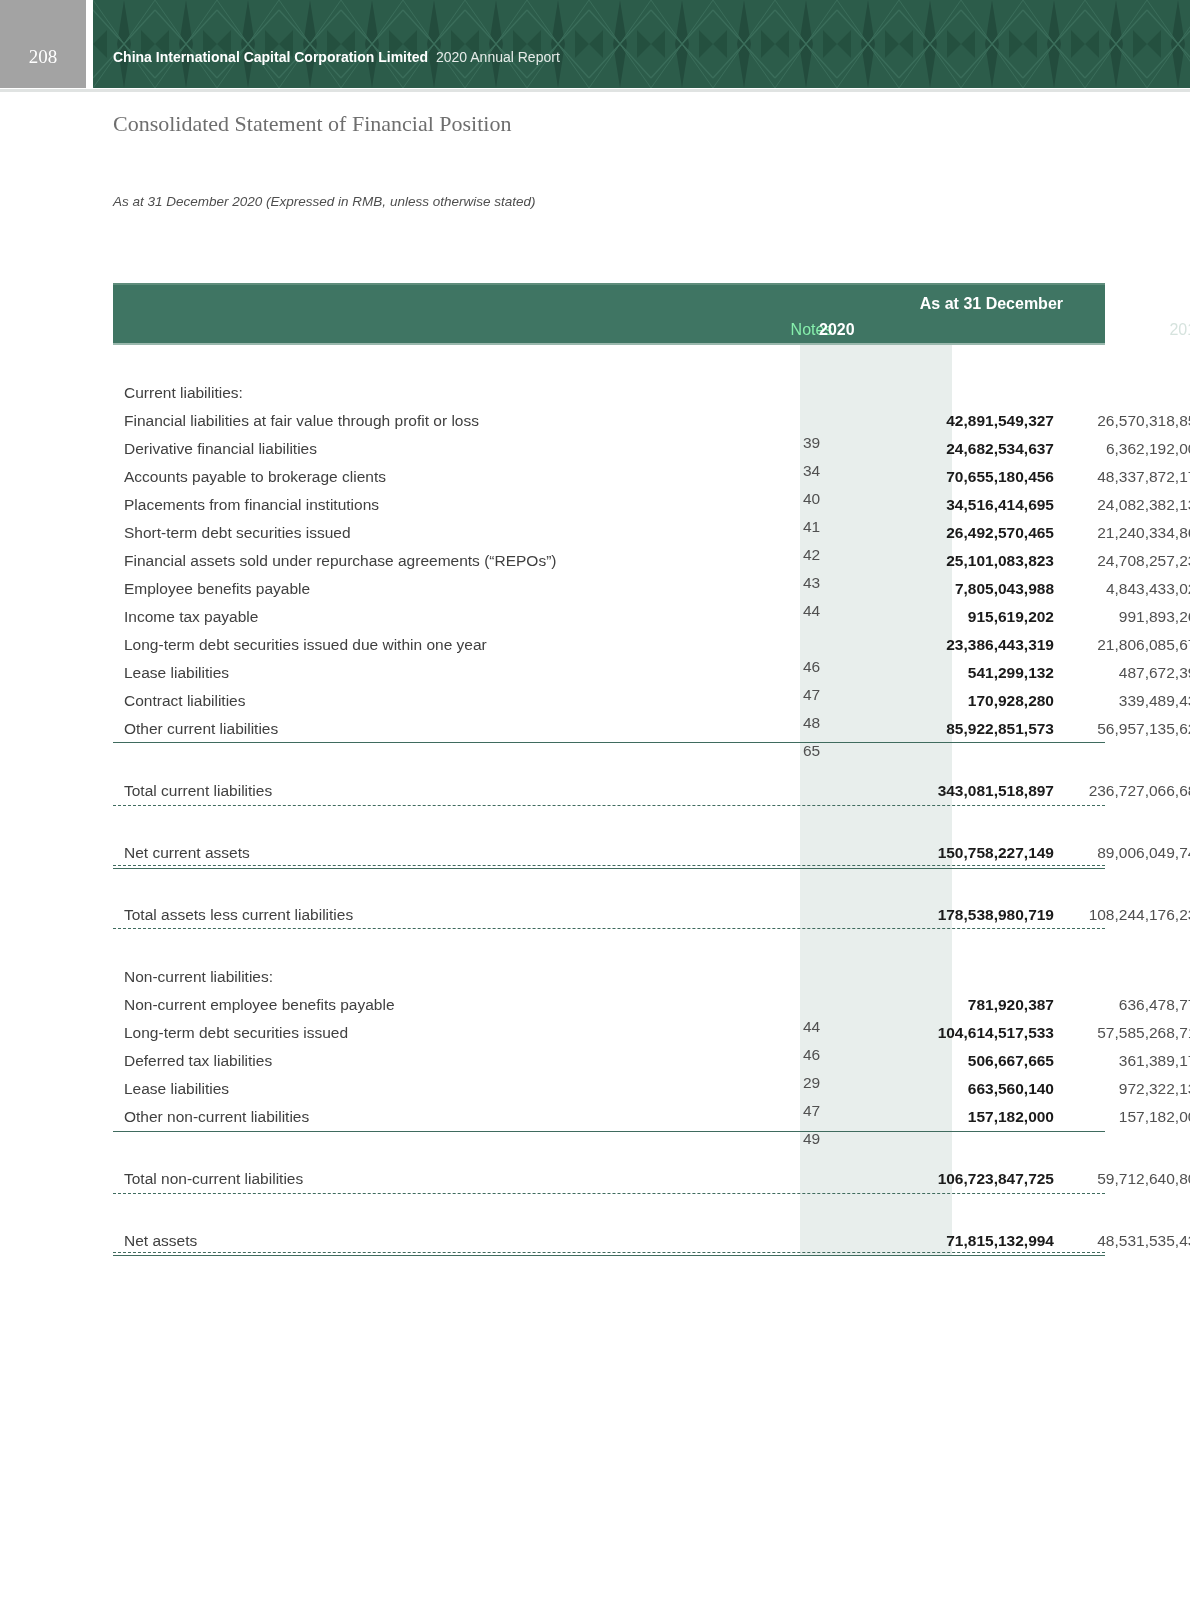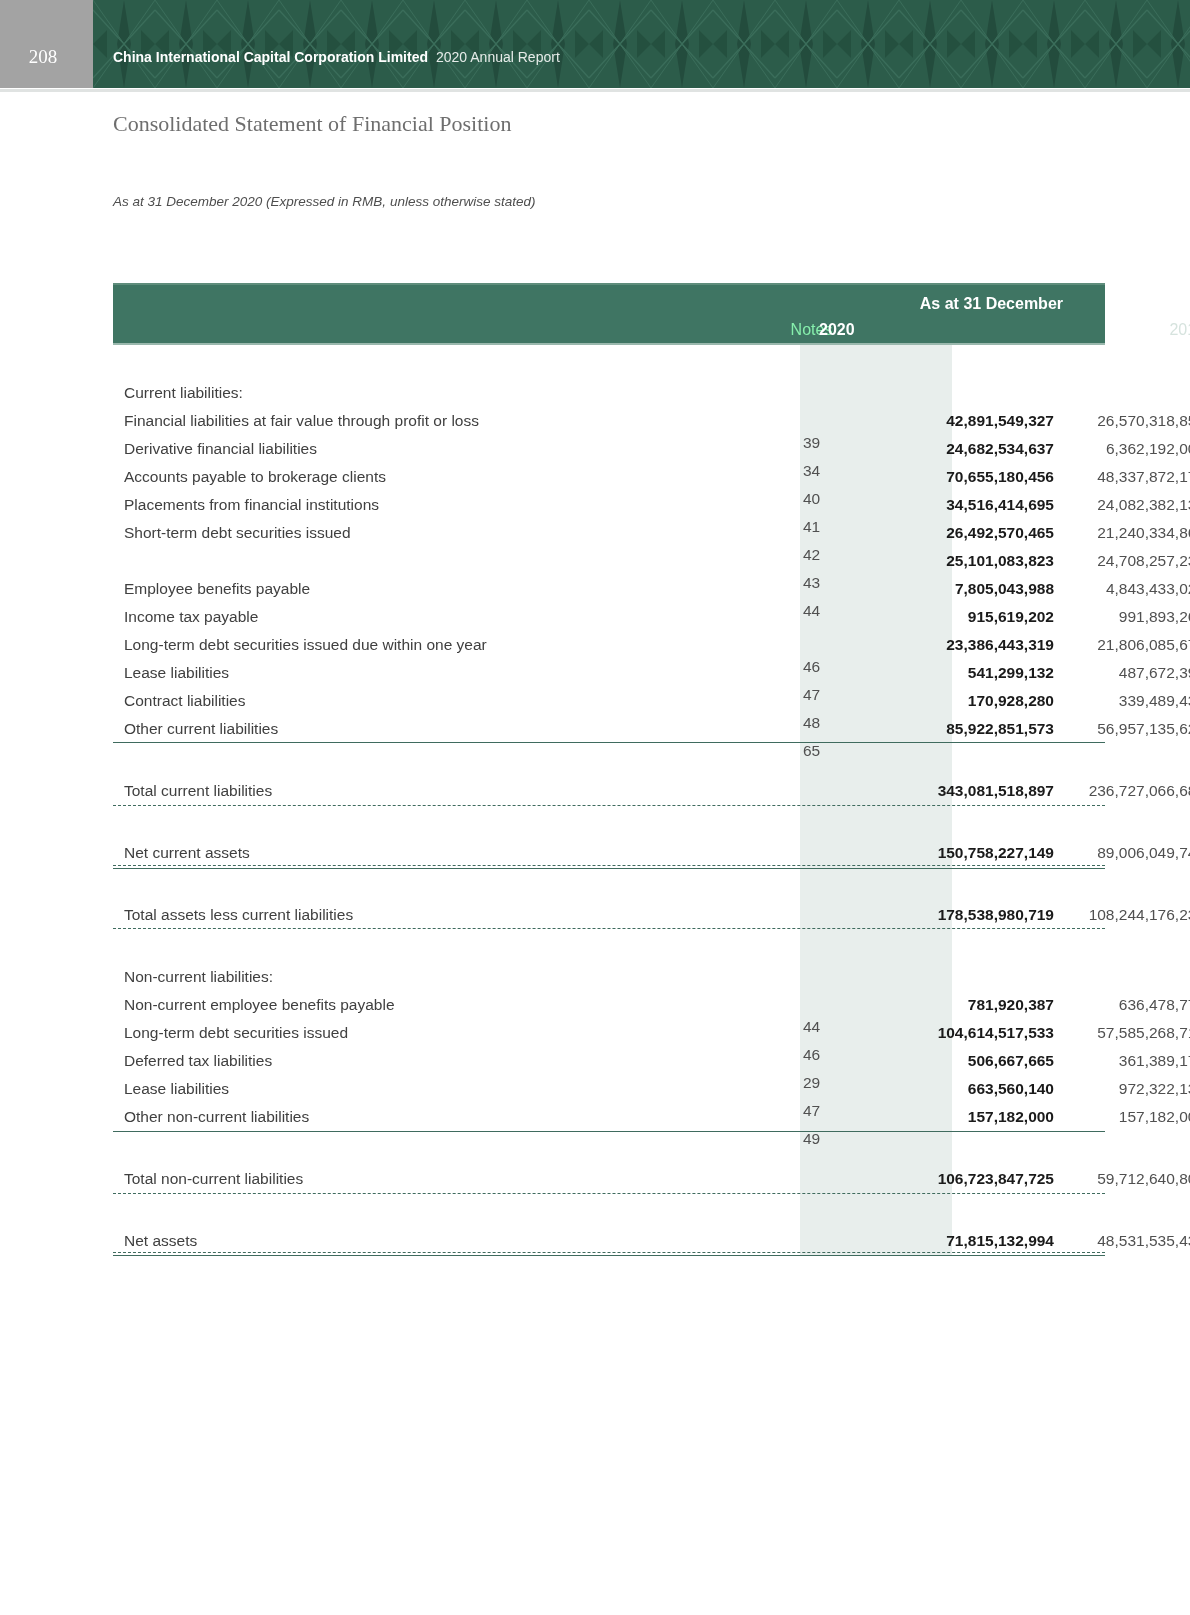--- a/index.html
+++ b/index.html
@@ -1,18 +1,18 @@
 <!DOCTYPE html>
 <html><head>
 <meta charset="utf-8">
 <style>
   html, body { margin:0; padding:0; }
   body { width:1190px; height:1615px; background:#ffffff; position:relative; overflow:hidden;
          font-family:"DejaVu Sans", sans-serif; color:#3a3a3a; }
-  .page-num-box { position:absolute; left:0; top:0; width:86px; height:88px; background:#a3a3a3;padding-left:20px; }
+  .page-num-box { position:absolute; left:0; top:0; width:86px; height:88px; background:#a3a3a3; }
   .page-num { position:absolute; left:0; width:86px; top:46px; text-align:center;
               font-family:"Liberation Serif", serif; font-size:19px; color:#ffffff; }
   .banner { position:absolute; left:93px; top:0; right:0; height:88px; background:#2c5c4a; overflow:hidden; }
   .banner svg { position:absolute; left:0; top:0; }
   .banner-text { position:absolute; left:20px; top:49px; font-size:14px; color:#ffffff; white-space:nowrap;
                  font-family:"Liberation Sans", sans-serif; }
   .banner-text .co { font-weight:bold; }
   .banner-text .rep { font-weight:normal; margin-left:8px; color:#e6ece9; }
   .rule { position:absolute; left:0; right:0; top:89px; height:3px; background:#e0e3e2; }
 
@@ -106,20 +106,21 @@
     <span class="v20">34,516,414,695</span>
     <span class="v19">24,082,382,130</span>
 </div>
 <div class="row" style="top:521px">
   <span class="lbl">Short-term debt securities issued</span>
     <span class="note">42</span>
     <span class="v20">26,492,570,465</span>
     <span class="v19">21,240,334,869</span>
 </div>
 <div class="row" style="top:549px">
+  <span class="lbl">Financial assets sold under repurchase agreements (“REPOs”)</span>
     <span class="note">43</span>
     <span class="v20">25,101,083,823</span>
     <span class="v19">24,708,257,231</span>
 </div>
 <div class="row" style="top:577px">
   <span class="lbl">Employee benefits payable</span>
     <span class="note">44</span>
     <span class="v20">7,805,043,988</span>
     <span class="v19">4,843,433,026</span>
 </div>

